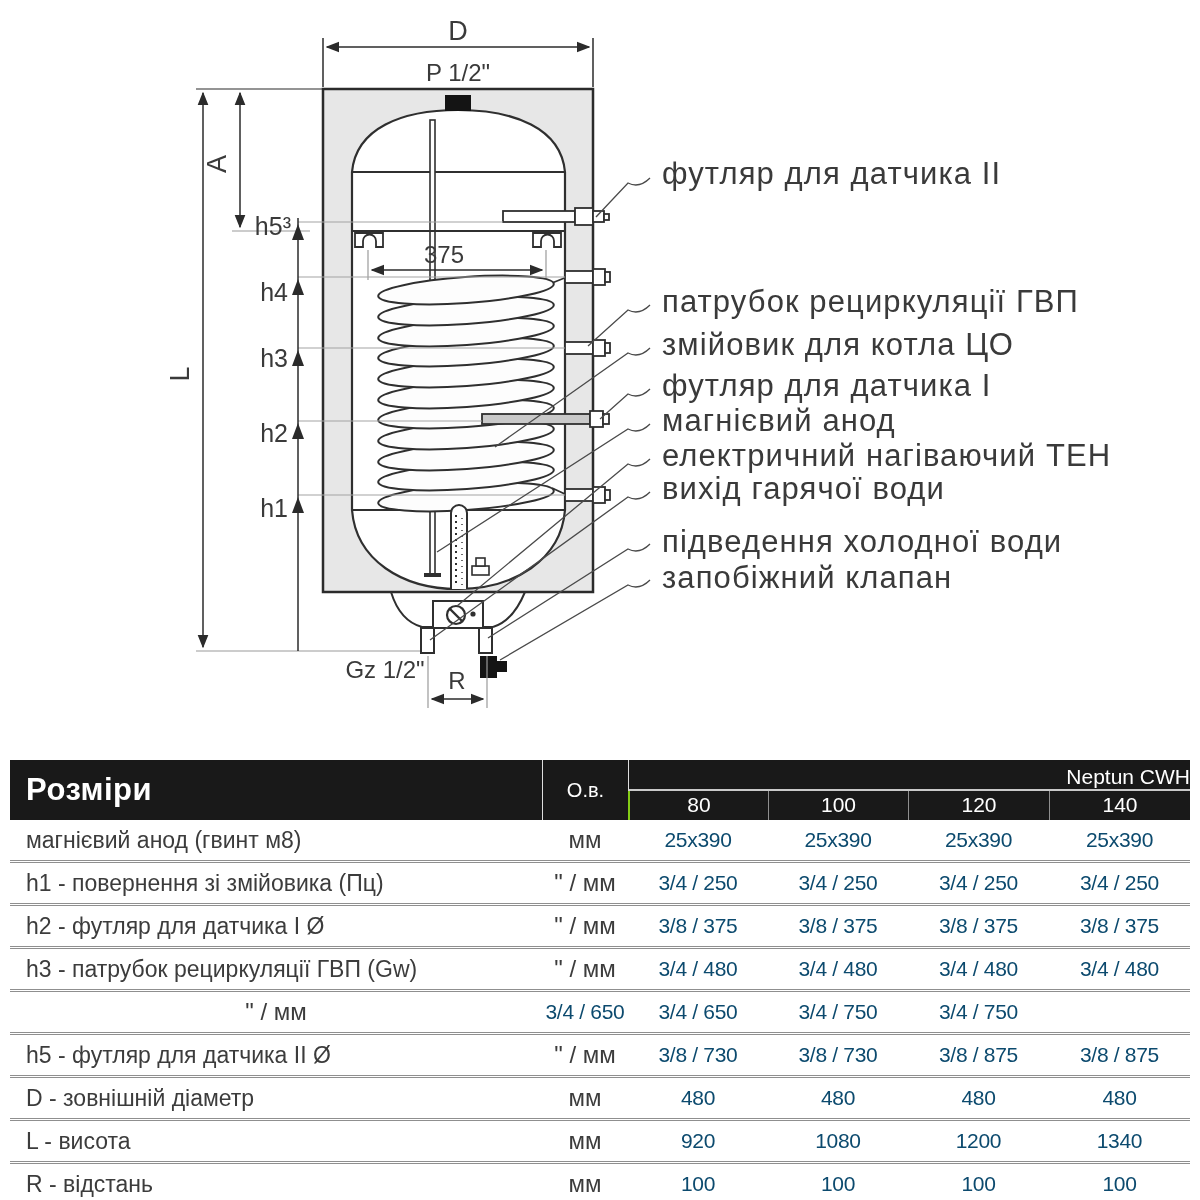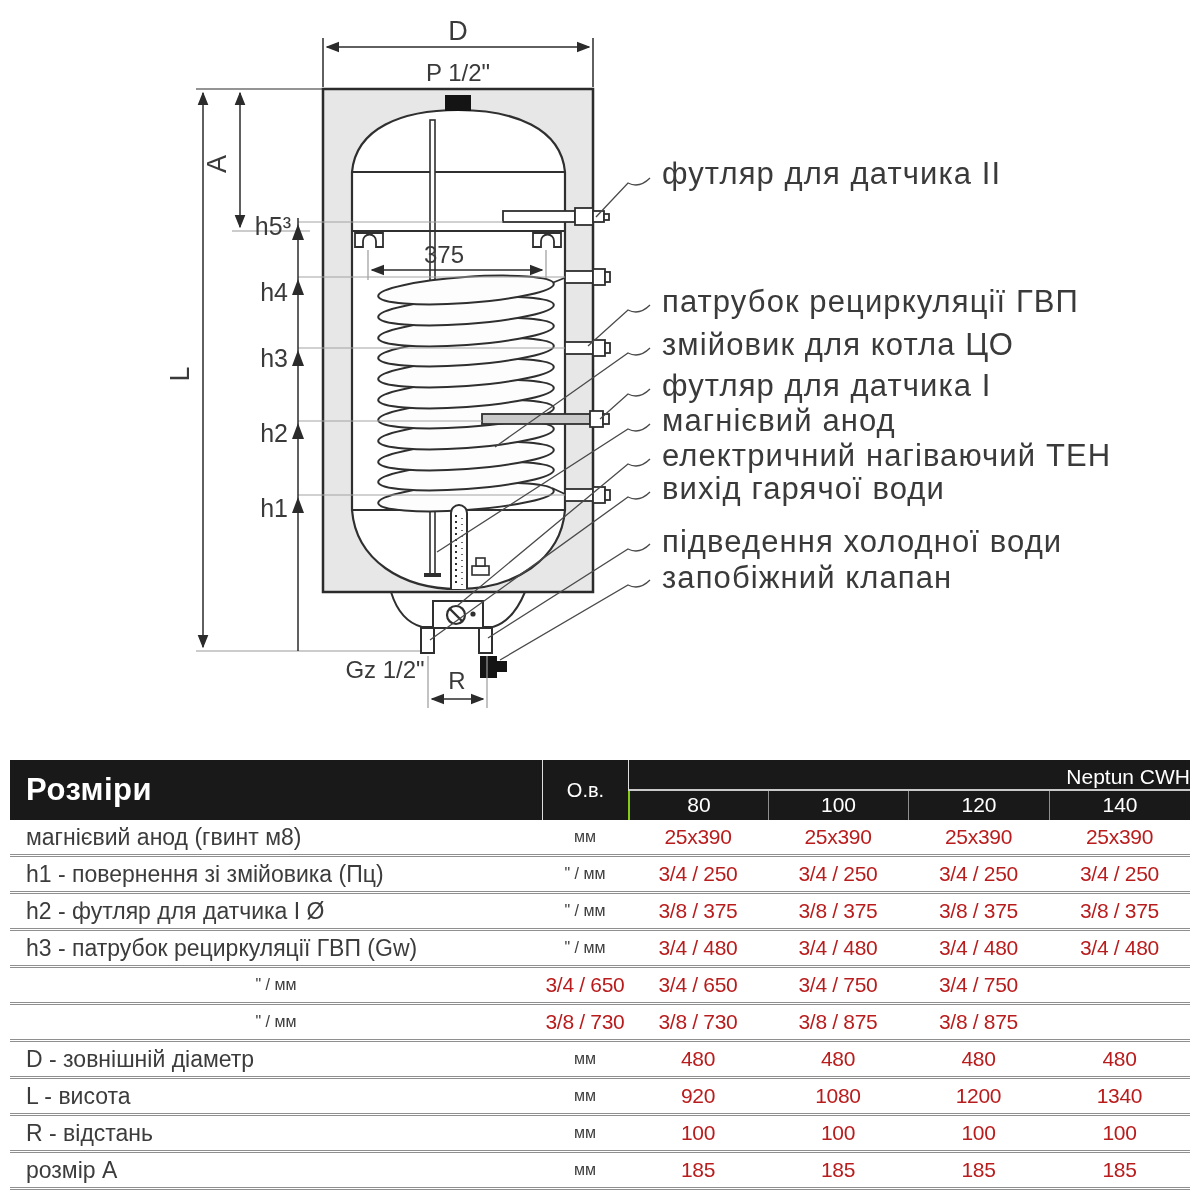--- a/index.html
+++ b/index.html
@@ -31,26 +31,26 @@
   }
   .h-group{
     grid-row:1;grid-column:3/7;text-align:right;line-height:33px;font-size:21px;
     border-left:1px solid #dedede;border-bottom:2px solid #c9c9c9;
   }
   .h-model{grid-row:2;text-align:center;line-height:28px;font-size:21px;}
   .h-model.first{border-left:2px solid #84cc16;}
   .h-model.next{border-left:1px solid #8f8f8f;}
   .t-row{
     display:grid;grid-template-columns:532px 86px 140px 140px 141px 141px;
-    height:37px;box-sizing:border-box;align-items:center;
+    height:43px;box-sizing:border-box;align-items:center;
     border-bottom:3px double #8f8f8f;
   }
   .c-label{padding-left:16px;font-size:23px;white-space:nowrap;color:#3c3c3c;}
-  .c-unit{text-align:center;font-size:16px;color:#3c3c3c;}
-  .c-val{text-align:center;font-size:21px;letter-spacing:-0.3px;color:#b91c1c;}
+  .c-unit{text-align:center;font-size:24px;color:#3c3c3c;}
+  .c-val{text-align:center;font-size:21px;letter-spacing:-0.3px;color:#0c4a6e;}
 </style>
 </head>
 <body>
 
 <div class="diagram-wrap">
 <svg width="1200" height="746" viewBox="0 0 1200 746">
   <defs>
     <marker id="arr" markerWidth="9" markerHeight="9" viewBox="0 0 10 10" refX="9" refY="5" orient="auto-start-reverse">
       <path d="M0,1 L10,5 L0,9 z" fill="#2b2b2b"></path>
     </marker>
@@ -274,20 +274,21 @@
     <div class="c-val">3/4 / 480</div>
   </div>
   <div class="t-row">
     <div class="c-unit">" / мм</div>
     <div class="c-val">3/4 / 650</div>
     <div class="c-val">3/4 / 650</div>
     <div class="c-val">3/4 / 750</div>
     <div class="c-val">3/4 / 750</div>
   </div>
   <div class="t-row">
+    <div class="c-label">h5 - футляр для датчика II Ø</div>
     <div class="c-unit">" / мм</div>
     <div class="c-val">3/8 / 730</div>
     <div class="c-val">3/8 / 730</div>
     <div class="c-val">3/8 / 875</div>
     <div class="c-val">3/8 / 875</div>
   </div>
   <div class="t-row">
     <div class="c-label">D - зовнішній діаметр</div>
     <div class="c-unit">мм</div>
     <div class="c-val">480</div>

